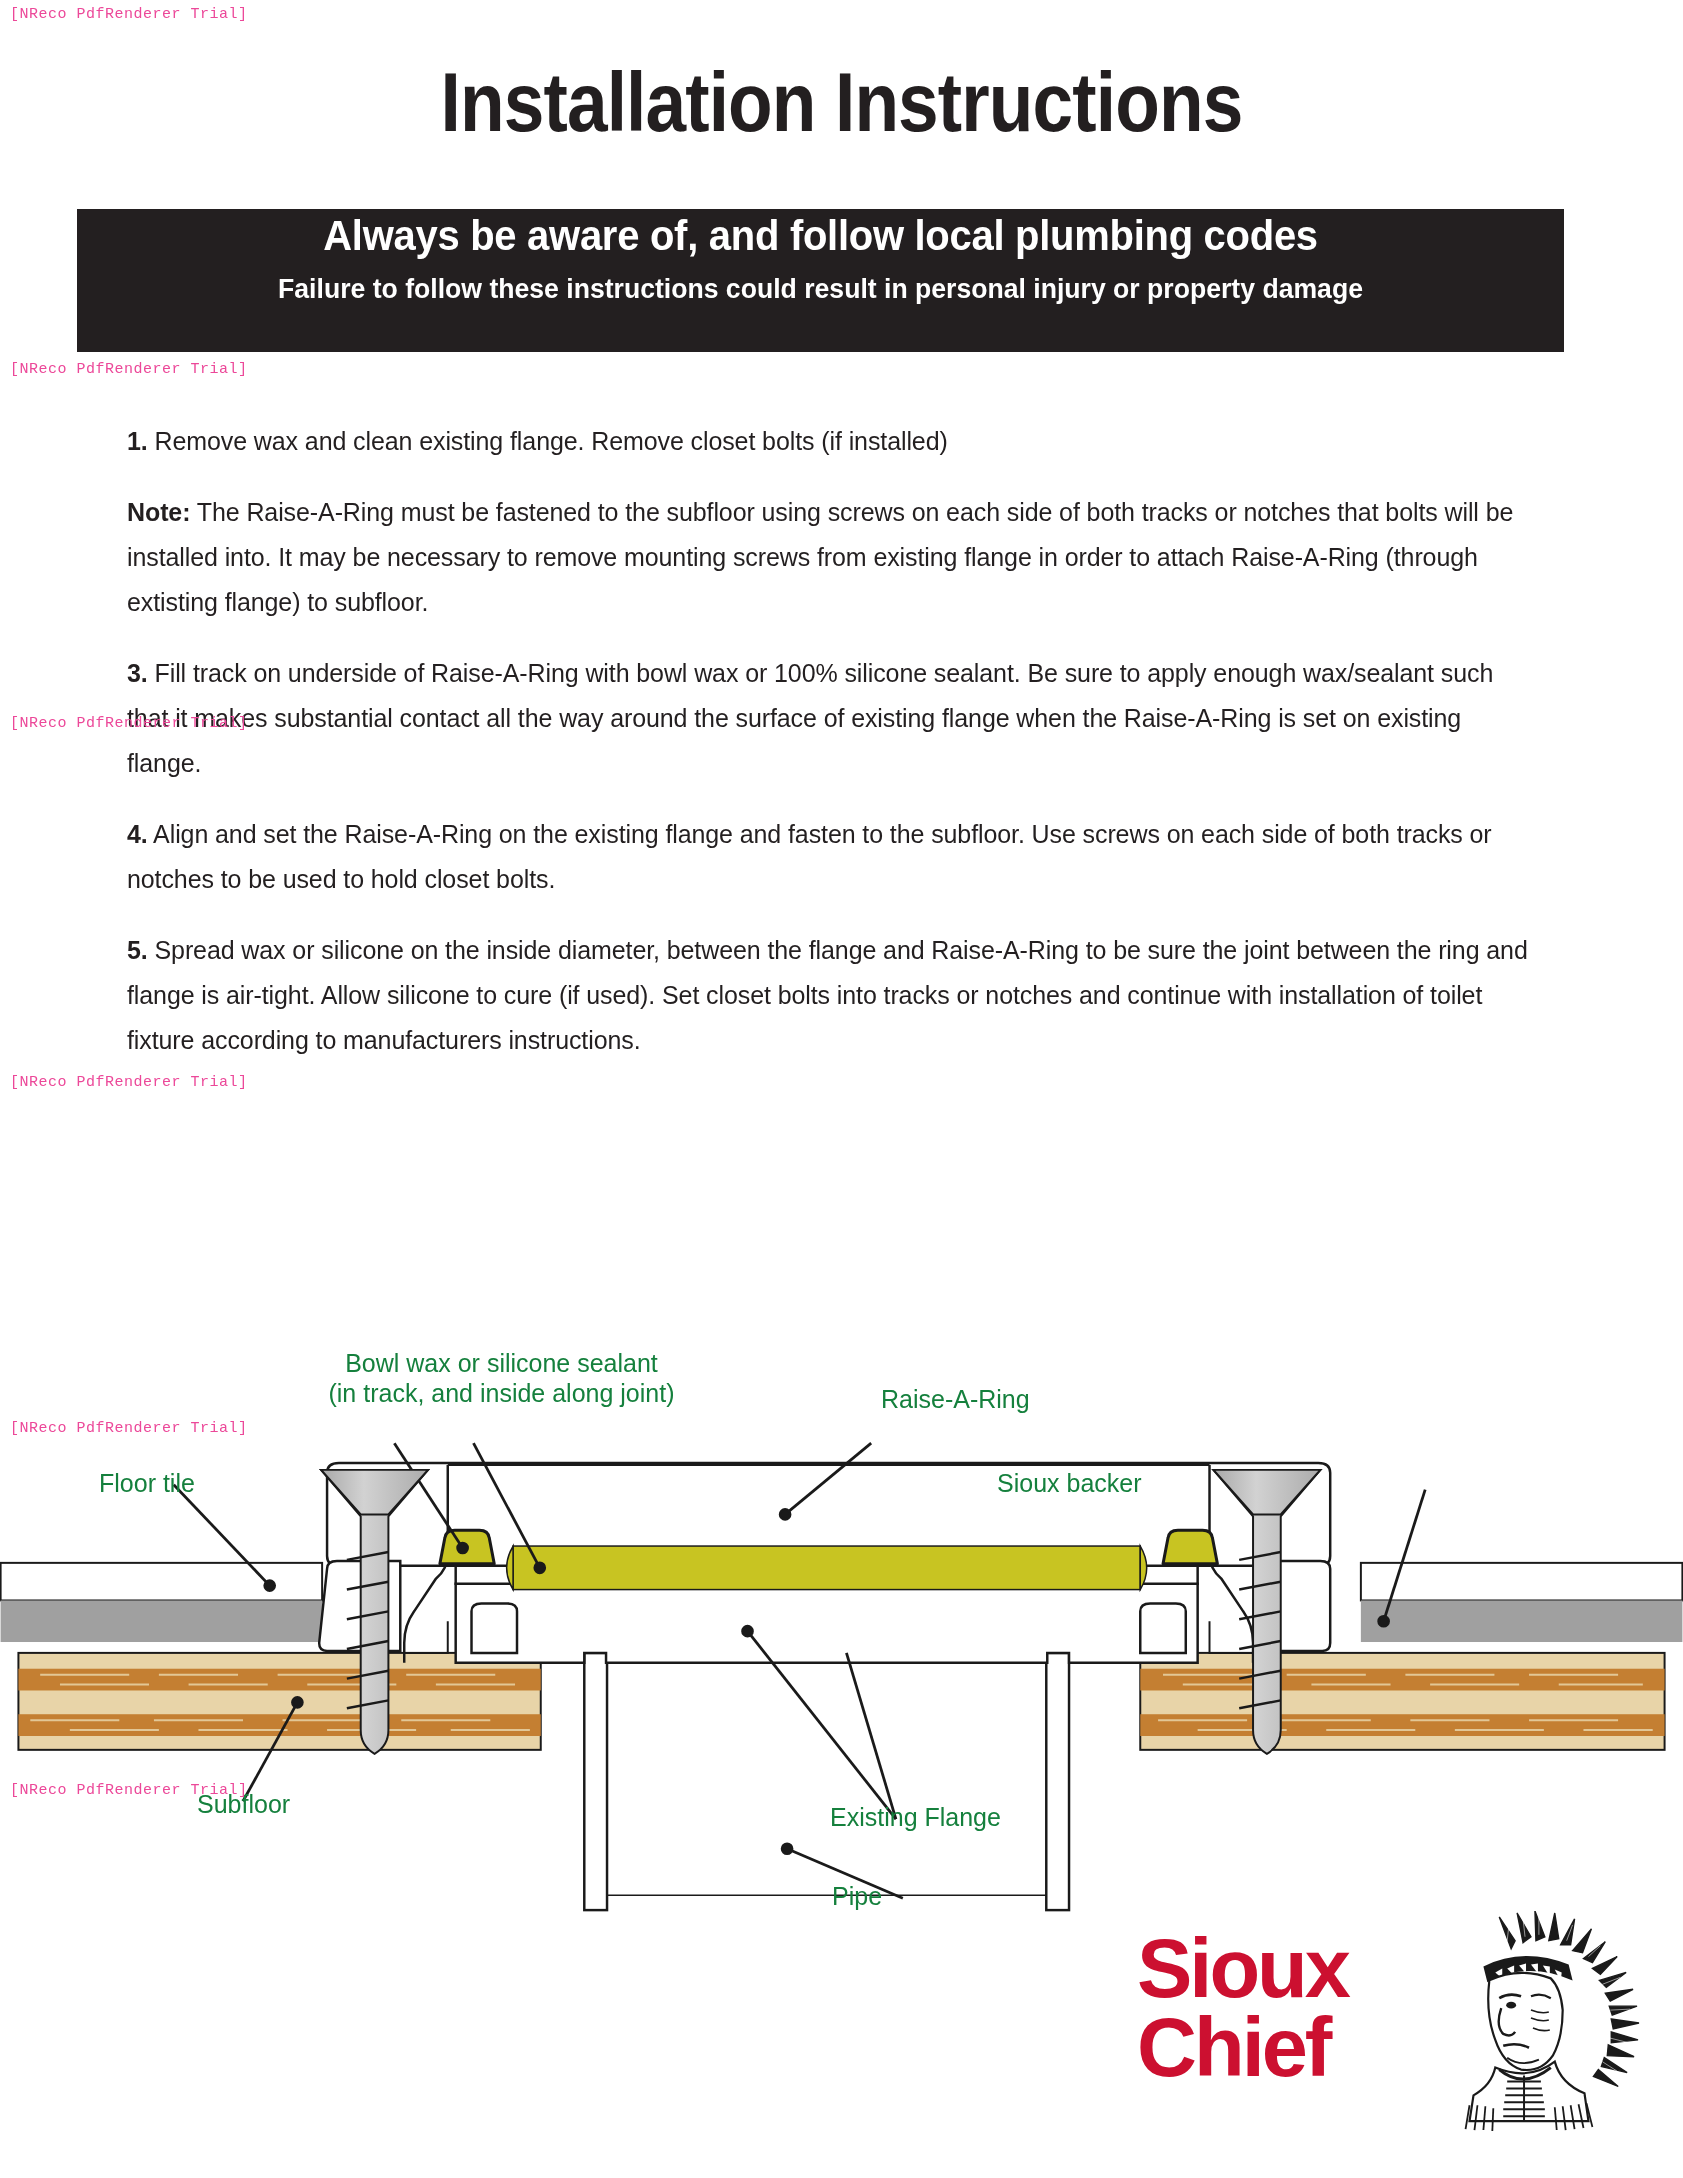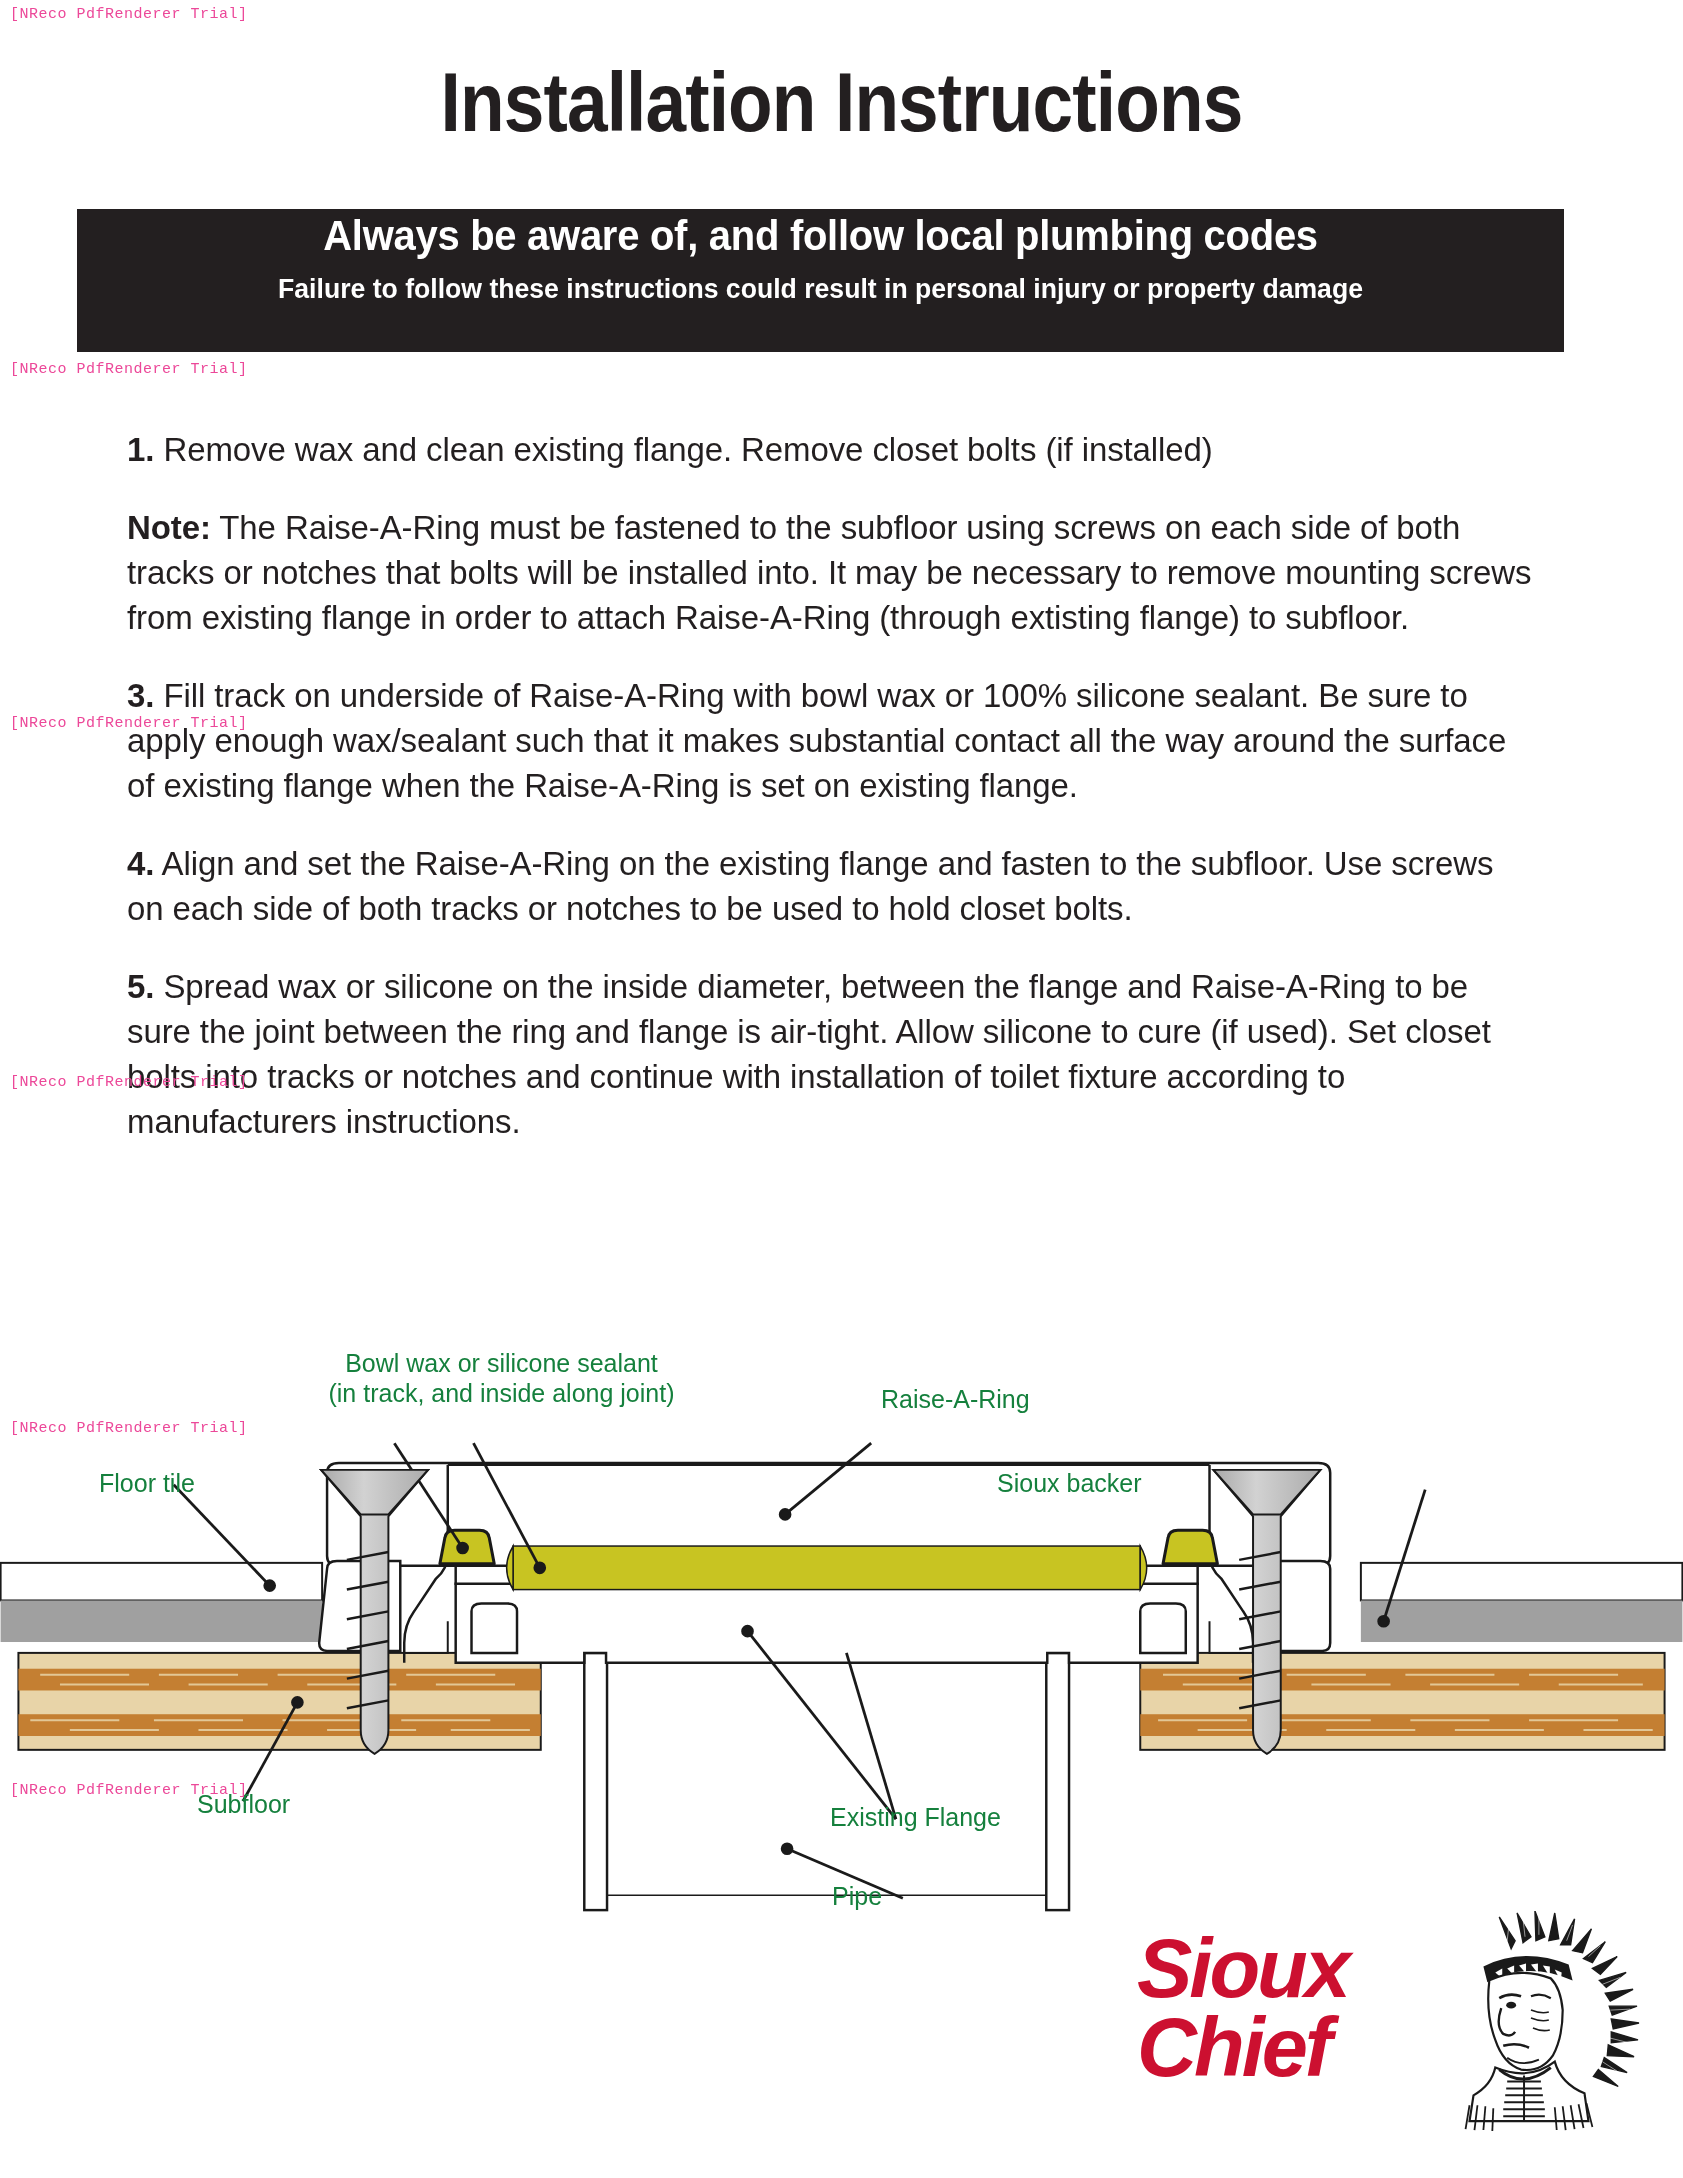--- a/index.html
+++ b/index.html
@@ -75,21 +75,21 @@
   }
 
   
   .steps {
     position: absolute;
     left: 127px;
     top: 394px;
     width: 1406px;
   }
   .step {
-    font-size: 33px;
+    font-size: 25px;
     line-height: 45px;
     color: #231f20;
     margin-bottom: 26px;
     letter-spacing: -0.1px;
   }
   .step .lead {
     font-weight: bold;
   }
 
   
@@ -111,21 +111,20 @@
   }
   .dlabel.center { text-align: center; }
 
   
   .logo {
     position: absolute;
     left: 1137px;
     top: 1911px;
     width: 515px;
     height: 228px;
-    font-style: italic;
   }
   .logo-text {
     position: absolute;
     left: 0;
     top: 18px;
     font-size: 83px;
     line-height: 79px;
     font-weight: bold;
     color: #cc1030;
     letter-spacing: -3px;

